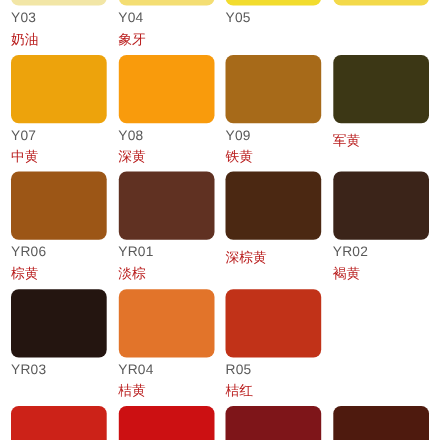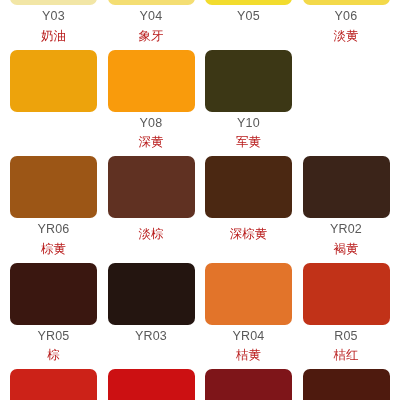--- a/index.html
+++ b/index.html
@@ -41,21 +41,20 @@
 
   .swatch-chip {
     width: 87px;
     height: 62px;
     border-radius: 7px;
     display: block;
   }
 
   .swatch-labels {
     width: 100%;
-    text-align: center;
     padding-top: 4px;
     line-height: 1.18;
   }
 
   .swatch-code {
     display: block;
     font-size: 12.5px;
     color: #595959;
     letter-spacing: 0.2px;
     white-space: nowrap;
@@ -97,82 +96,82 @@
         </div>
       </div>
       <div class="swatch-cell">
         <div class="swatch-chip" style="background-color: rgb(242, 220, 46);"></div>
         <div class="swatch-labels">
           <span class="swatch-code">Y05</span>
         </div>
       </div>
       <div class="swatch-cell">
         <div class="swatch-chip" style="background-color: rgb(243, 217, 74);"></div>
-        <div class="swatch-labels">
-          <span class="swatch-code">Y06</span>
-          <span class="swatch-name">淡黄</span>
-        </div>
       </div>
     </div>
     <div class="swatch-row row-standard">
       <div class="swatch-cell">
         <div class="swatch-chip" style="background-color: rgb(237, 163, 12);"></div>
+        <div class="swatch-labels">
+          <span class="swatch-code">Y07</span>
+          <span class="swatch-name">中黄</span>
+        </div>
       </div>
       <div class="swatch-cell">
         <div class="swatch-chip" style="background-color: rgb(249, 155, 12);"></div>
         <div class="swatch-labels">
           <span class="swatch-code">Y08</span>
           <span class="swatch-name">深黄</span>
         </div>
       </div>
       <div class="swatch-cell">
+        <div class="swatch-chip" style="background-color: rgb(167, 106, 25);"></div>
+        <div class="swatch-labels">
+          <span class="swatch-code">Y09</span>
+          <span class="swatch-name">铁黄</span>
+        </div>
+      </div>
+      <div class="swatch-cell">
         <div class="swatch-chip" style="background-color: rgb(60, 55, 21);"></div>
         <div class="swatch-labels">
-          <span class="swatch-code">Y10</span>
           <span class="swatch-name">军黄</span>
         </div>
       </div>
     </div>
     <div class="swatch-row row-standard">
       <div class="swatch-cell">
         <div class="swatch-chip" style="background-color: rgb(156, 86, 22);"></div>
         <div class="swatch-labels">
           <span class="swatch-code">YR06</span>
           <span class="swatch-name">棕黄</span>
         </div>
       </div>
       <div class="swatch-cell">
         <div class="swatch-chip" style="background-color: rgb(96, 49, 34);"></div>
         <div class="swatch-labels">
+          <span class="swatch-code">YR01</span>
           <span class="swatch-name">淡棕</span>
         </div>
       </div>
       <div class="swatch-cell">
         <div class="swatch-chip" style="background-color: rgb(75, 40, 18);"></div>
         <div class="swatch-labels">
           <span class="swatch-name">深棕黄</span>
         </div>
       </div>
       <div class="swatch-cell">
         <div class="swatch-chip" style="background-color: rgb(59, 36, 25);"></div>
         <div class="swatch-labels">
           <span class="swatch-code">YR02</span>
           <span class="swatch-name">褐黄</span>
         </div>
       </div>
     </div>
     <div class="swatch-row row-standard">
       <div class="swatch-cell">
-        <div class="swatch-chip" style="background-color: rgb(58, 23, 16);"></div>
-        <div class="swatch-labels">
-          <span class="swatch-code">YR05</span>
-          <span class="swatch-name">棕</span>
-        </div>
-      </div>
-      <div class="swatch-cell">
         <div class="swatch-chip" style="background-color: rgb(36, 21, 16);"></div>
         <div class="swatch-labels">
           <span class="swatch-code">YR03</span>
         </div>
       </div>
       <div class="swatch-cell">
         <div class="swatch-chip" style="background-color: rgb(226, 116, 42);"></div>
         <div class="swatch-labels">
           <span class="swatch-code">YR04</span>
           <span class="swatch-name">桔黄</span>

